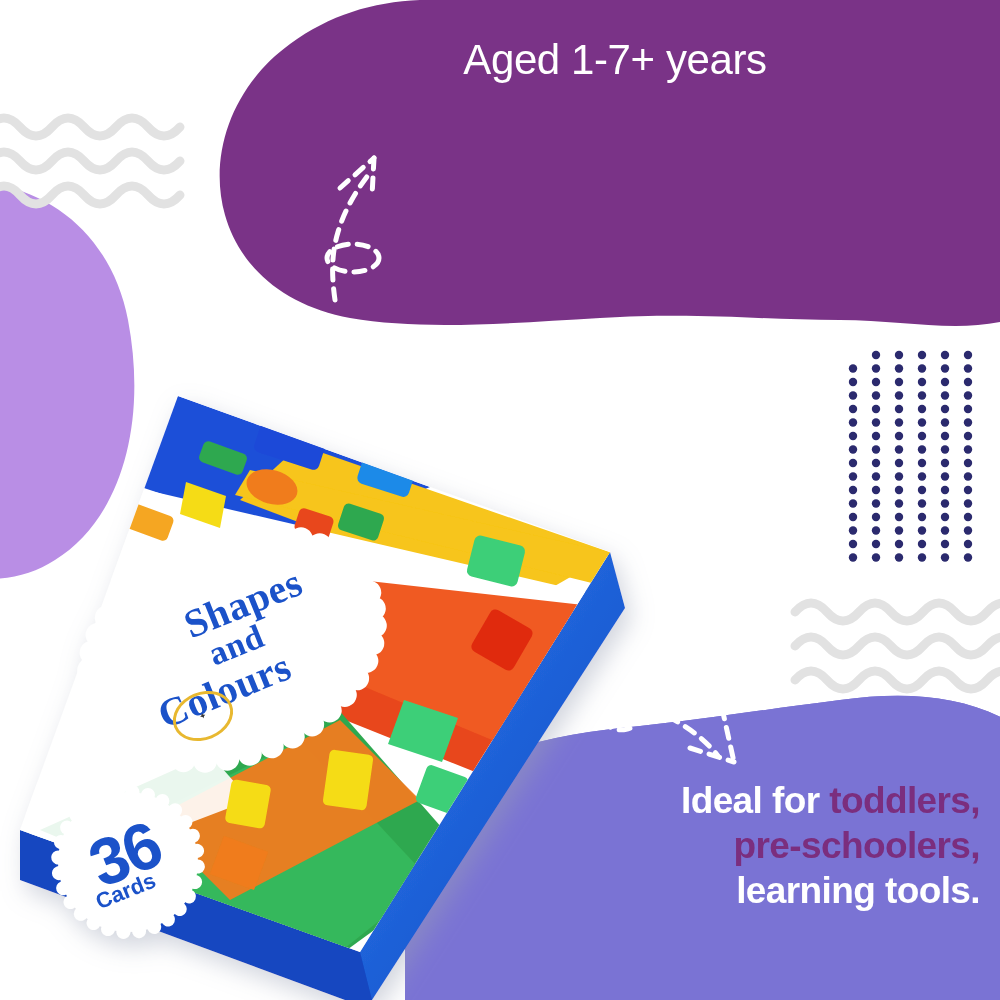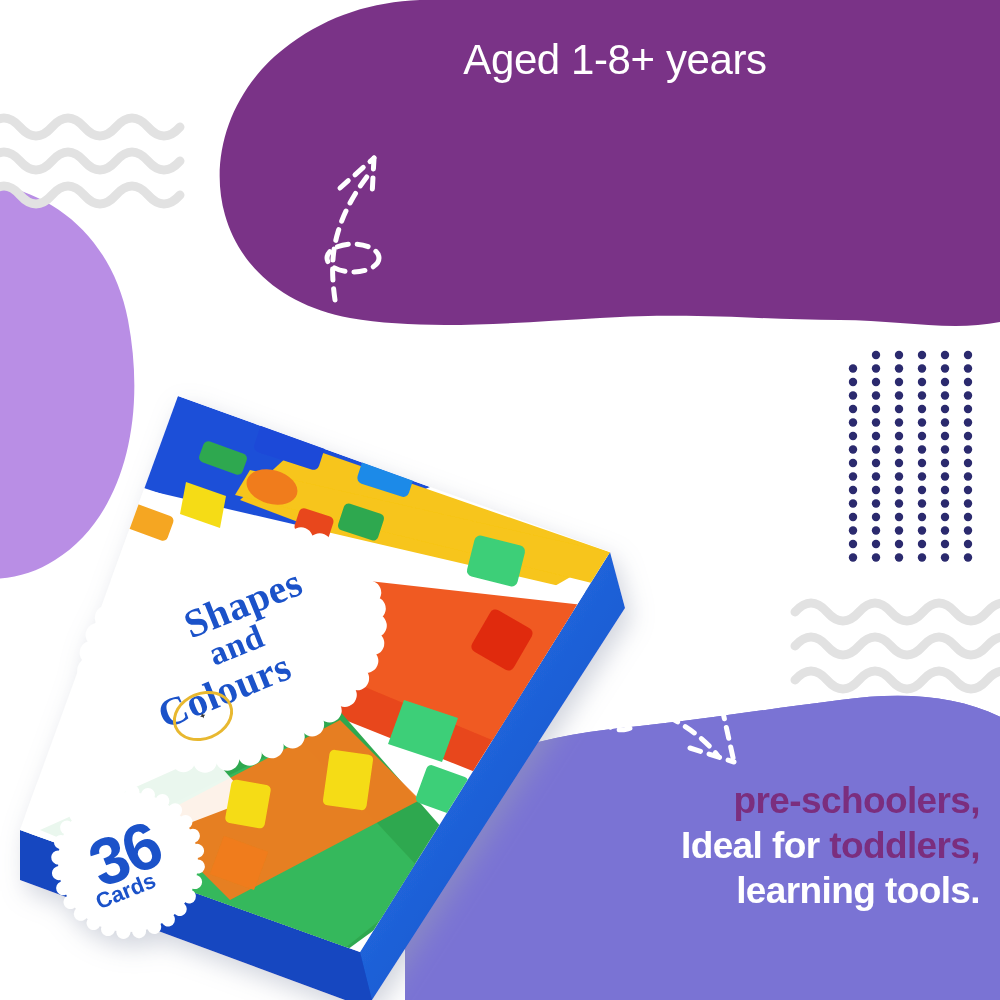--- a/index.html
+++ b/index.html
@@ -431,28 +431,28 @@
               width:150px; text-align:center; pointer-events:none;">
     <div style="font-family:'Liberation Sans',sans-serif; font-weight:700;
                 font-size:66px; color:#1b52c9; line-height:0.9;
                 letter-spacing:-2px;">36</div>
     <div style="font-family:'Liberation Sans',sans-serif; font-weight:700;
                 font-size:22px; color:#1b52c9; line-height:1;
                 margin-top:-6px; margin-right:26px;">Cards</div>
   </div>
 
   <div id="headline-block">
-    <div class="subline">Aged 1-8+ years</div>
+    <div class="subline">Aged 1-7+ years</div>
   </div>
 
   <div id="promo-block">
     <span class="promo-line">
-      <span class="accent">pre-schoolers,</span>
+      <span class="plain">Ideal for </span><span class="accent">toddlers,</span>
     </span>
     <span class="promo-line">
-      <span class="plain">Ideal for </span><span class="accent">toddlers,</span>
+      <span class="accent">pre-schoolers,</span>
     </span>
     <span class="promo-line">
       <span class="plain">learning tools.</span>
     </span>
   </div>
 
 </div>
 
 </body></html>

